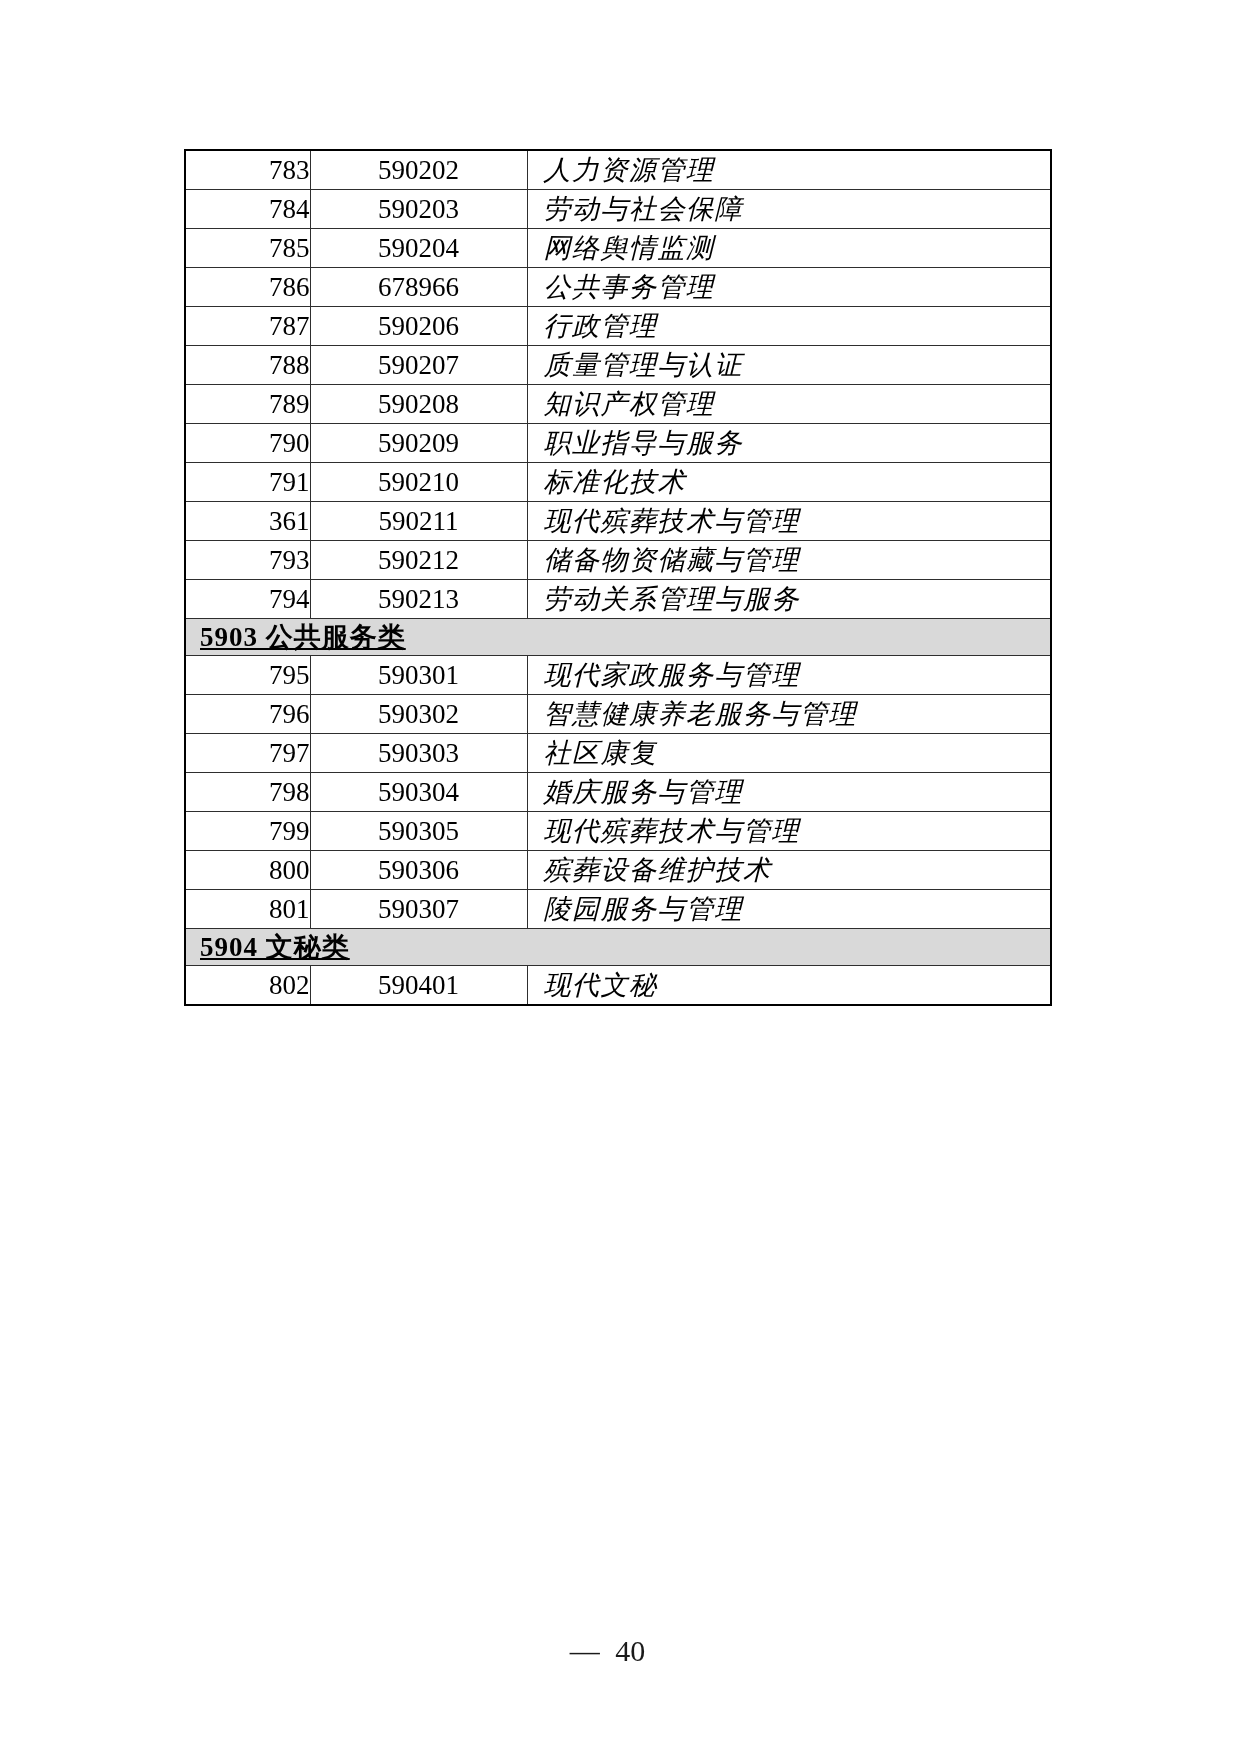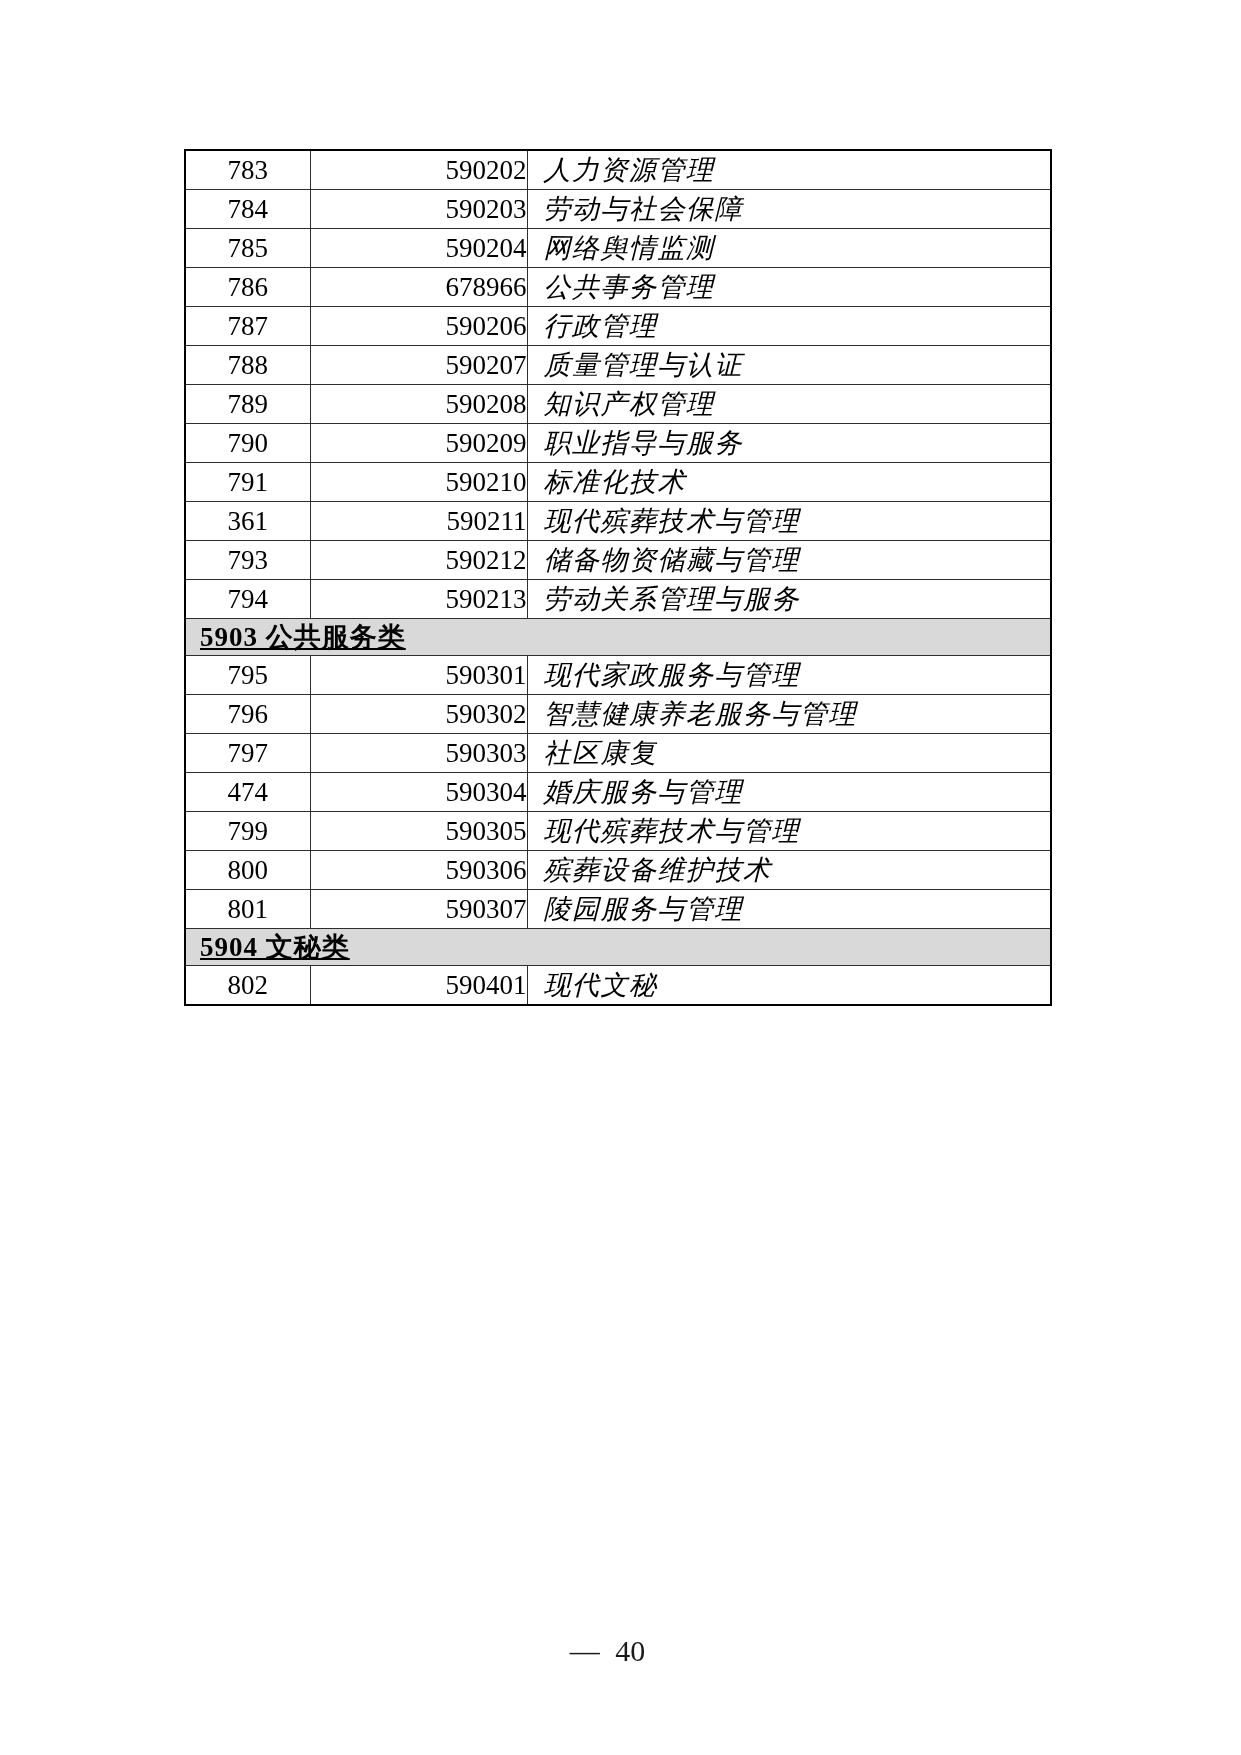--- a/index.html
+++ b/index.html
@@ -28,25 +28,25 @@
   .majors-table td {
     border: 1.5px solid #2e2e2e;
     padding: 0;
     font-size: 27px;
     color: #000000;
     vertical-align: middle;
     overflow: hidden;
     white-space: nowrap;
   }
   .serial-cell {
+    text-align: right;
+    height: 38px;
+  }
+  .code-cell {
     text-align: center;
-    height: 38px;
-  }
-  .code-cell {
-    text-align: right;
     height: 38px;
     margin-top: 40px;
   }
   .major-name-cell {
     text-align: left;
     padding-left: 16px !important;
     letter-spacing: 1.5px;
     height: 38px;
     font-style: italic;
   }
@@ -156,21 +156,21 @@
           <td class="serial-cell">796</td>
           <td class="code-cell">590302</td>
           <td class="major-name-cell">智慧健康养老服务与管理</td>
         </tr>
         <tr>
           <td class="serial-cell">797</td>
           <td class="code-cell">590303</td>
           <td class="major-name-cell">社区康复</td>
         </tr>
         <tr>
-          <td class="serial-cell">474</td>
+          <td class="serial-cell">798</td>
           <td class="code-cell">590304</td>
           <td class="major-name-cell">婚庆服务与管理</td>
         </tr>
         <tr>
           <td class="serial-cell">799</td>
           <td class="code-cell">590305</td>
           <td class="major-name-cell">现代殡葬技术与管理</td>
         </tr>
         <tr>
           <td class="serial-cell">800</td>

